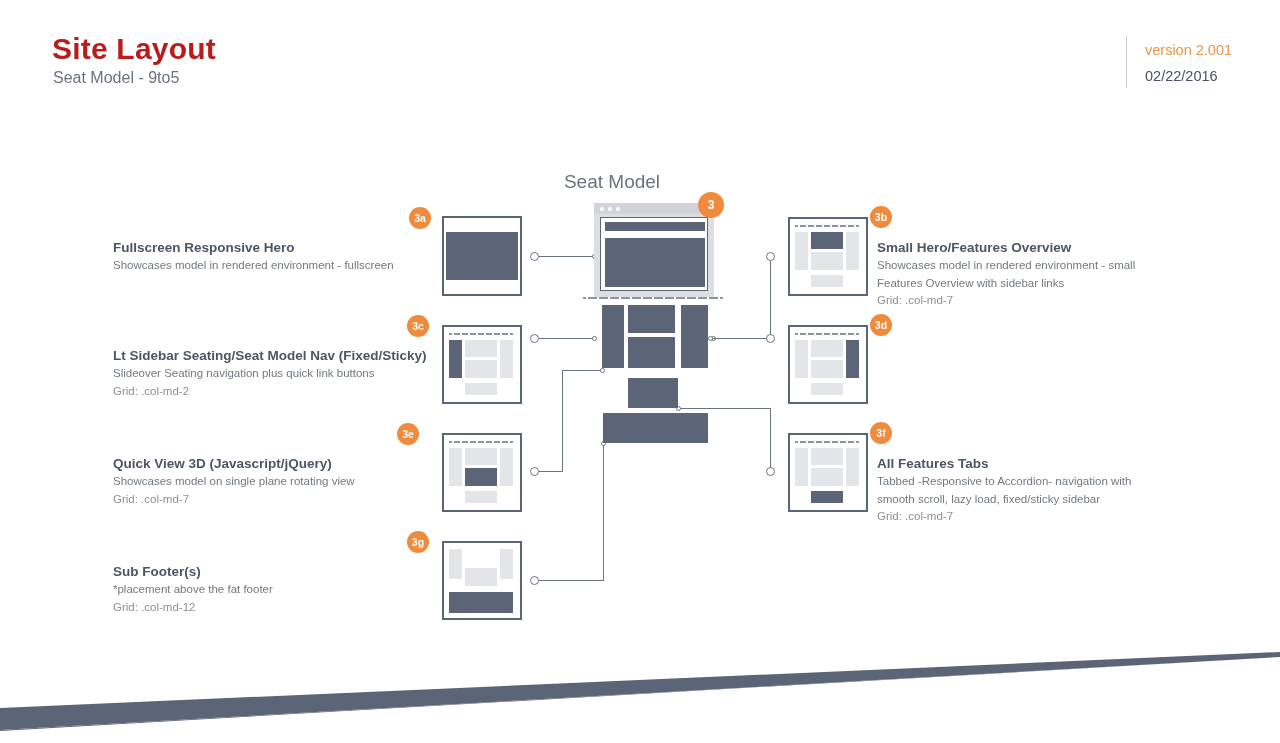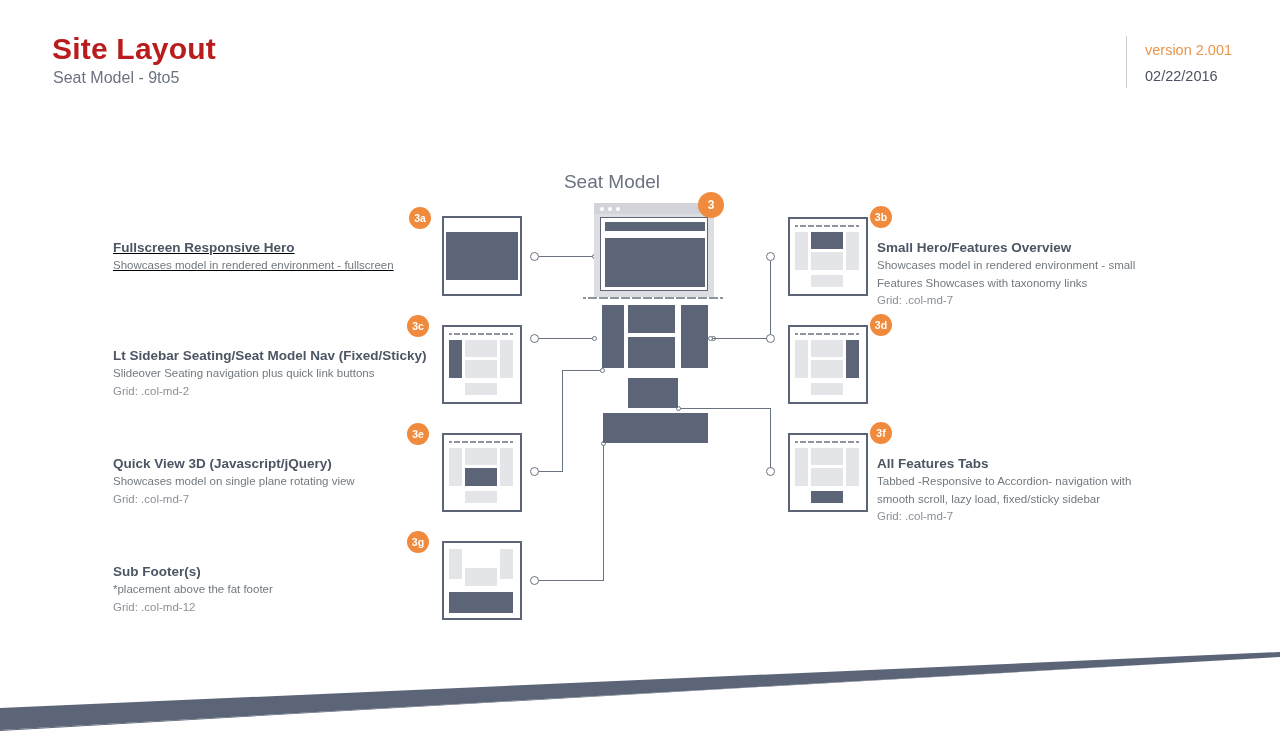--- a/index.html
+++ b/index.html
@@ -180,21 +180,21 @@
   <div class="blk dark" style="position:absolute;left:681px;top:305px;width:27px;height:63px;"></div>
 
   <div class="blk dark" style="position:absolute;left:628px;top:378px;width:50px;height:30px;"></div>
 
   <div class="blk dark" style="position:absolute;left:603px;top:413px;width:105px;height:30px;"></div>
 
   <div class="badge" style="left:409px;top:207px;">3a</div>
   <div class="thumb" style="left:442px;top:216px;width:80px;height:80px;">
     <div class="blk dark" style="left:2px;top:14px;width:72px;height:48px;"></div>
   </div>
-  <div class="tb" style="left:113px;top:239px;width:330px;text-decoration:underline;">
+  <div class="tb" style="left:113px;top:239px;width:330px;">
     <div class="t">Fullscreen Responsive Hero</div>
     <div class="d">Showcases model in rendered environment - fullscreen</div>
   </div>
 
   <div class="badge" style="left:870px;top:206px;">3b</div>
   <div class="thumb" style="left:788px;top:217px;width:80px;height:79px;">
     <div class="dashrow" style="left:5px;top:6px;">
       <i style="width:3px"></i>
         <i style="width:6px"></i>
         <i style="width:6px"></i>
@@ -207,21 +207,21 @@
     </div>
     <div class="blk lite" style="left:5px;top:13px;width:13px;height:38px;"></div>
     <div class="blk dark" style="left:21px;top:13px;width:32px;height:17px;"></div>
     <div class="blk lite" style="left:21px;top:33px;width:32px;height:18px;"></div>
     <div class="blk lite" style="left:56px;top:13px;width:13px;height:38px;"></div>
     <div class="blk lite" style="left:21px;top:56px;width:32px;height:12px;"></div>
   </div>
   <div class="tb" style="left:877px;top:239px;width:300px;">
     <div class="t">Small Hero/Features Overview</div>
     <div class="d">Showcases model in rendered environment - small</div>
-    <div class="d">Features Showcases with taxonomy links</div>
+    <div class="d">Features Overview with sidebar links</div>
     <div class="g">Grid: .col-md-7</div>
   </div>
 
   <div class="badge" style="left:407px;top:315px;">3c</div>
   <div class="thumb" style="left:442px;top:325px;width:80px;height:79px;">
     <div class="dashrow" style="left:5px;top:6px;">
       <i style="width:3px"></i>
         <i style="width:6px"></i>
         <i style="width:6px"></i>
         <i style="width:6px"></i>
@@ -256,21 +256,21 @@
         <i style="width:6px"></i>
       <i style="width:3px"></i>
     </div>
     <div class="blk lite" style="left:5px;top:13px;width:13px;height:38px;"></div>
     <div class="blk lite" style="left:21px;top:13px;width:32px;height:17px;"></div>
     <div class="blk lite" style="left:21px;top:33px;width:32px;height:18px;"></div>
     <div class="blk dark" style="left:56px;top:13px;width:13px;height:38px;"></div>
     <div class="blk lite" style="left:21px;top:56px;width:32px;height:12px;"></div>
   </div>
 
-  <div class="badge" style="left:407px;top:423px;">3e</div>
+  <div class="badge" style="left:397px;top:423px;">3e</div>
   <div class="thumb" style="left:442px;top:433px;width:80px;height:79px;">
     <div class="dashrow" style="left:5px;top:6px;">
       <i style="width:3px"></i>
         <i style="width:6px"></i>
         <i style="width:6px"></i>
         <i style="width:6px"></i>
       <i style="width:6px"></i>
         <i style="width:6px"></i>
         <i style="width:6px"></i>
         <i style="width:6px"></i>

